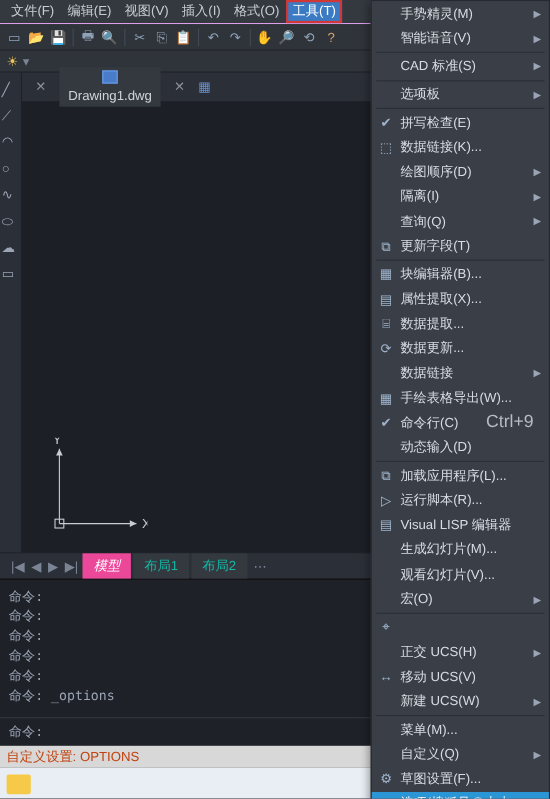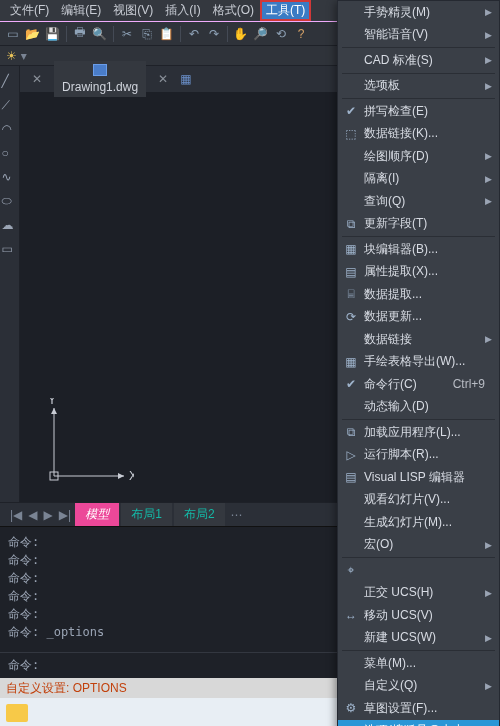--- a/index.html
+++ b/index.html
@@ -31,21 +31,21 @@
 .cmdline { height: 26px; background: #1e2128; display: flex; align-items: center; padding: 0 8px; border-top: 1px solid #333740; font-family: monospace, sans-serif; color: #9aa4b4; }
 .cmdline input { background: transparent; border: none; color: #c8ccd4; outline: none; flex: 1; font: inherit; margin-left: 6px; }
 .status { height: 20px; background: #d8d8d8; color: #c2410c; padding: 2px 6px; font-size: 12px; }
 .taskbar { height: 30px; background: #e8eef4; display: flex; align-items: center; padding: 0 6px; }
 .folder-ico { width: 22px; height: 18px; background: #f7c948; border-radius: 2px; }
 .dropdown { position: absolute; top: 0; right: 0; width: 163px; background: #3a3f47; border: 1px solid #252931; box-shadow: -2px 2px 8px rgba(0,0,0,0.4); z-index: 100; }
 .dd-item { display: flex; align-items: center; height: 22.5px; padding: 0 6px 0 4px; cursor: pointer; position: relative; color: #d8dce4; font-size: 12px; }
 .dd-item.hl { background: #2a96d6; color: #fff; }
 .dd-ico { width: 18px; height: 16px; display: flex; align-items: center; justify-content: center; color: #9fb4cc; flex-shrink: 0; }
 .dd-label { flex: 1; white-space: nowrap; overflow: hidden; text-overflow: ellipsis; padding-left: 4px; }
-.dd-sc { color: #b8bcc4; margin-left: 4px; font-size: 12px; }
+.dd-sc { color: #b8bcc4; margin-left: 4px; font-size: 16px; }
 .dd-arrow { width: 8px; color: #9aa4b4; font-size: 9px; }
 .dd-sep { height: 1px; background: #2a2e35; margin: 1px 4px; }
 </style>
 </head>
 <body>
 
 <div class="menubar">
   <span class="menubar-item">文件(F)</span>
   <span class="menubar-item">编辑(E)</span>
   <span class="menubar-item">视图(V)</span>
@@ -255,26 +255,26 @@
       <span class="dd-label">运行脚本(R)...</span>
       <span class="dd-arrow"></span>
     </div>
     <div class="dd-item">
       <span class="dd-ico">▤</span>
       <span class="dd-label">Visual LISP 编辑器</span>
       <span class="dd-arrow"></span>
     </div>
     <div class="dd-item">
       <span class="dd-ico"></span>
+      <span class="dd-label">生成幻灯片(M)...</span>
+      <span class="dd-arrow"></span>
+    </div>
+    <div class="dd-item">
+      <span class="dd-ico"></span>
       <span class="dd-label">观看幻灯片(V)...</span>
-      <span class="dd-arrow"></span>
-    </div>
-    <div class="dd-item">
-      <span class="dd-ico"></span>
-      <span class="dd-label">生成幻灯片(M)...</span>
       <span class="dd-arrow"></span>
     </div>
     <div class="dd-item">
       <span class="dd-ico"></span>
       <span class="dd-label">宏(O)</span>
       <span class="dd-arrow">▶</span>
     </div>
     <div class="dd-sep"></div>
     <div class="dd-item">
       <span class="dd-ico">⌖</span>

